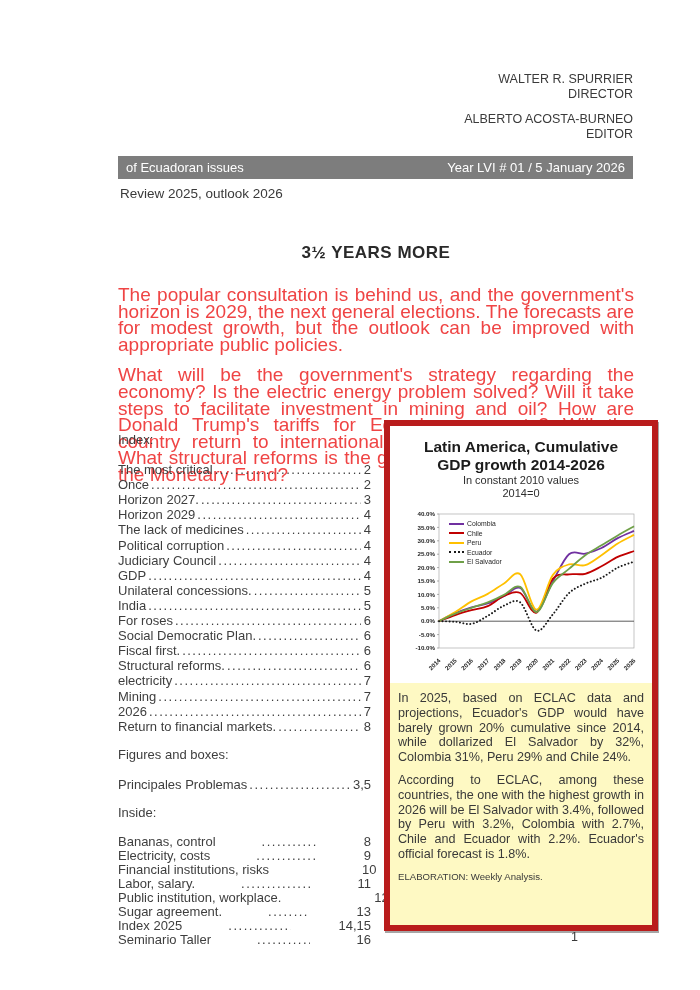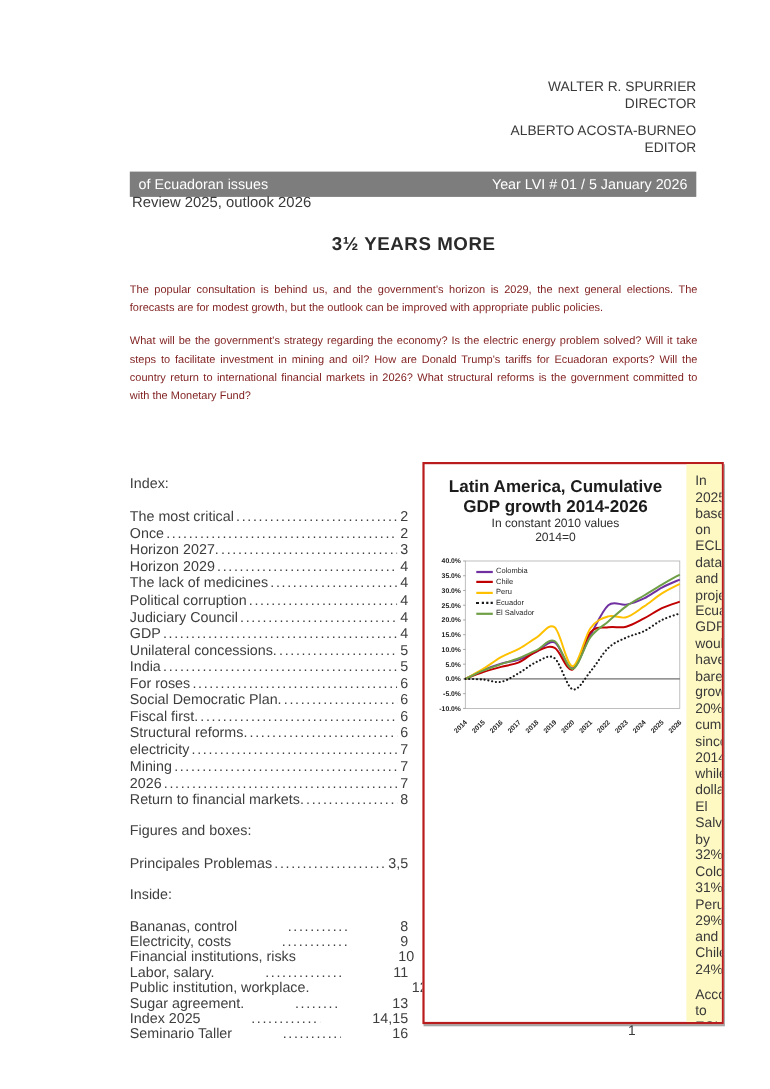--- a/index.html
+++ b/index.html
@@ -14,43 +14,43 @@
   .logo-reg{font-size:12px;-webkit-text-stroke:0;font-weight:normal;position:relative;bottom:-7px;margin-left:2px;}
 
   .masthead-right{position:absolute;right:67px;top:72px;text-align:right;
                   font-size:12.5px;line-height:15px;color:#3a3a3a;}
   .masthead-right .group + .group{margin-top:10px;}
 
   .band{position:absolute;left:118px;top:156px;width:515px;height:23px;background:#7d7d7d;
         color:#ffffff;display:flex;justify-content:space-between;align-items:center;
         padding:0 8px;box-sizing:border-box;font-size:13px;}
 
-  .review{position:absolute;left:120px;top:176px;font-size:13.5px;color:#3a3a3a;}
+  .review{position:absolute;left:120px;top:186px;font-size:13.5px;color:#3a3a3a;}
 
   
-  .article{position:absolute;left:118px;top:212px;width:516px;}
+  .article{position:absolute;left:118px;top:243px;width:516px;}
   .article-title{text-align:center;font-size:17px;font-weight:bold;color:#2a2a2a;
                  letter-spacing:0.5px;margin:0 0 24px 0;}
-  .article p{margin:0 0 14px 0;font-size:10px;line-height:16.6px;text-align:justify;color:#7f1d1d;}
+  .article p{margin:0 0 14px 0;font-size:19px;line-height:16.6px;text-align:justify;color:#ef4444;}
 
   
   .left-col{position:absolute;left:118px;top:432px;width:253px;font-size:13px;line-height:15.1px;color:#3e3e3e;}
   .col-heading{margin:0 0 15px 0;}
   .toc{margin:0 0 13px 0;}
   .toc-row{display:flex;align-items:center;}
   .toc-row.tight{line-height:14px;gap:44px;}
   .toc-label{white-space:nowrap;}
   .toc-dots{flex:1 1 auto;overflow:hidden;white-space:nowrap;margin:0 3px 0 2px;}
   .toc-dots::after{content:"....................................................................";letter-spacing:1.5px;}
   .toc-page{white-space:nowrap;}
 
   
   .box{position:absolute;left:384px;top:420px;width:274px;height:511px;background:#ffffff;
-       border:2px solid #b91c1c;box-shadow:1px 2px 0 #a6a6a6;box-sizing:border-box;
-       display:flex;flex-direction:row;}
+       border:6px solid #b91c1c;box-shadow:1px 2px 0 #a6a6a6;box-sizing:border-box;
+       display:flex;flex-direction:column;}
   .box-white{padding-top:12px;}
   .box-title{text-align:center;font-size:15.5px;font-weight:bold;color:#1c1c1c;line-height:18px;margin:0;}
   .box-sub{text-align:center;font-size:11px;line-height:13px;color:#2e2e2e;margin:0;}
   .chart-wrap{position:relative;width:238px;height:176px;margin:7px auto 0 auto;}
   .chart-wrap svg{font-family:"Liberation Sans",sans-serif;}
   .legend{position:absolute;left:47px;top:13px;}
   .legend-row{display:flex;align-items:center;margin-bottom:2.5px;}
   .legend-swatch{width:15px;height:0;margin-right:3px;}
   .legend-label{font-size:6.8px;color:#1f1f1f;}
 

